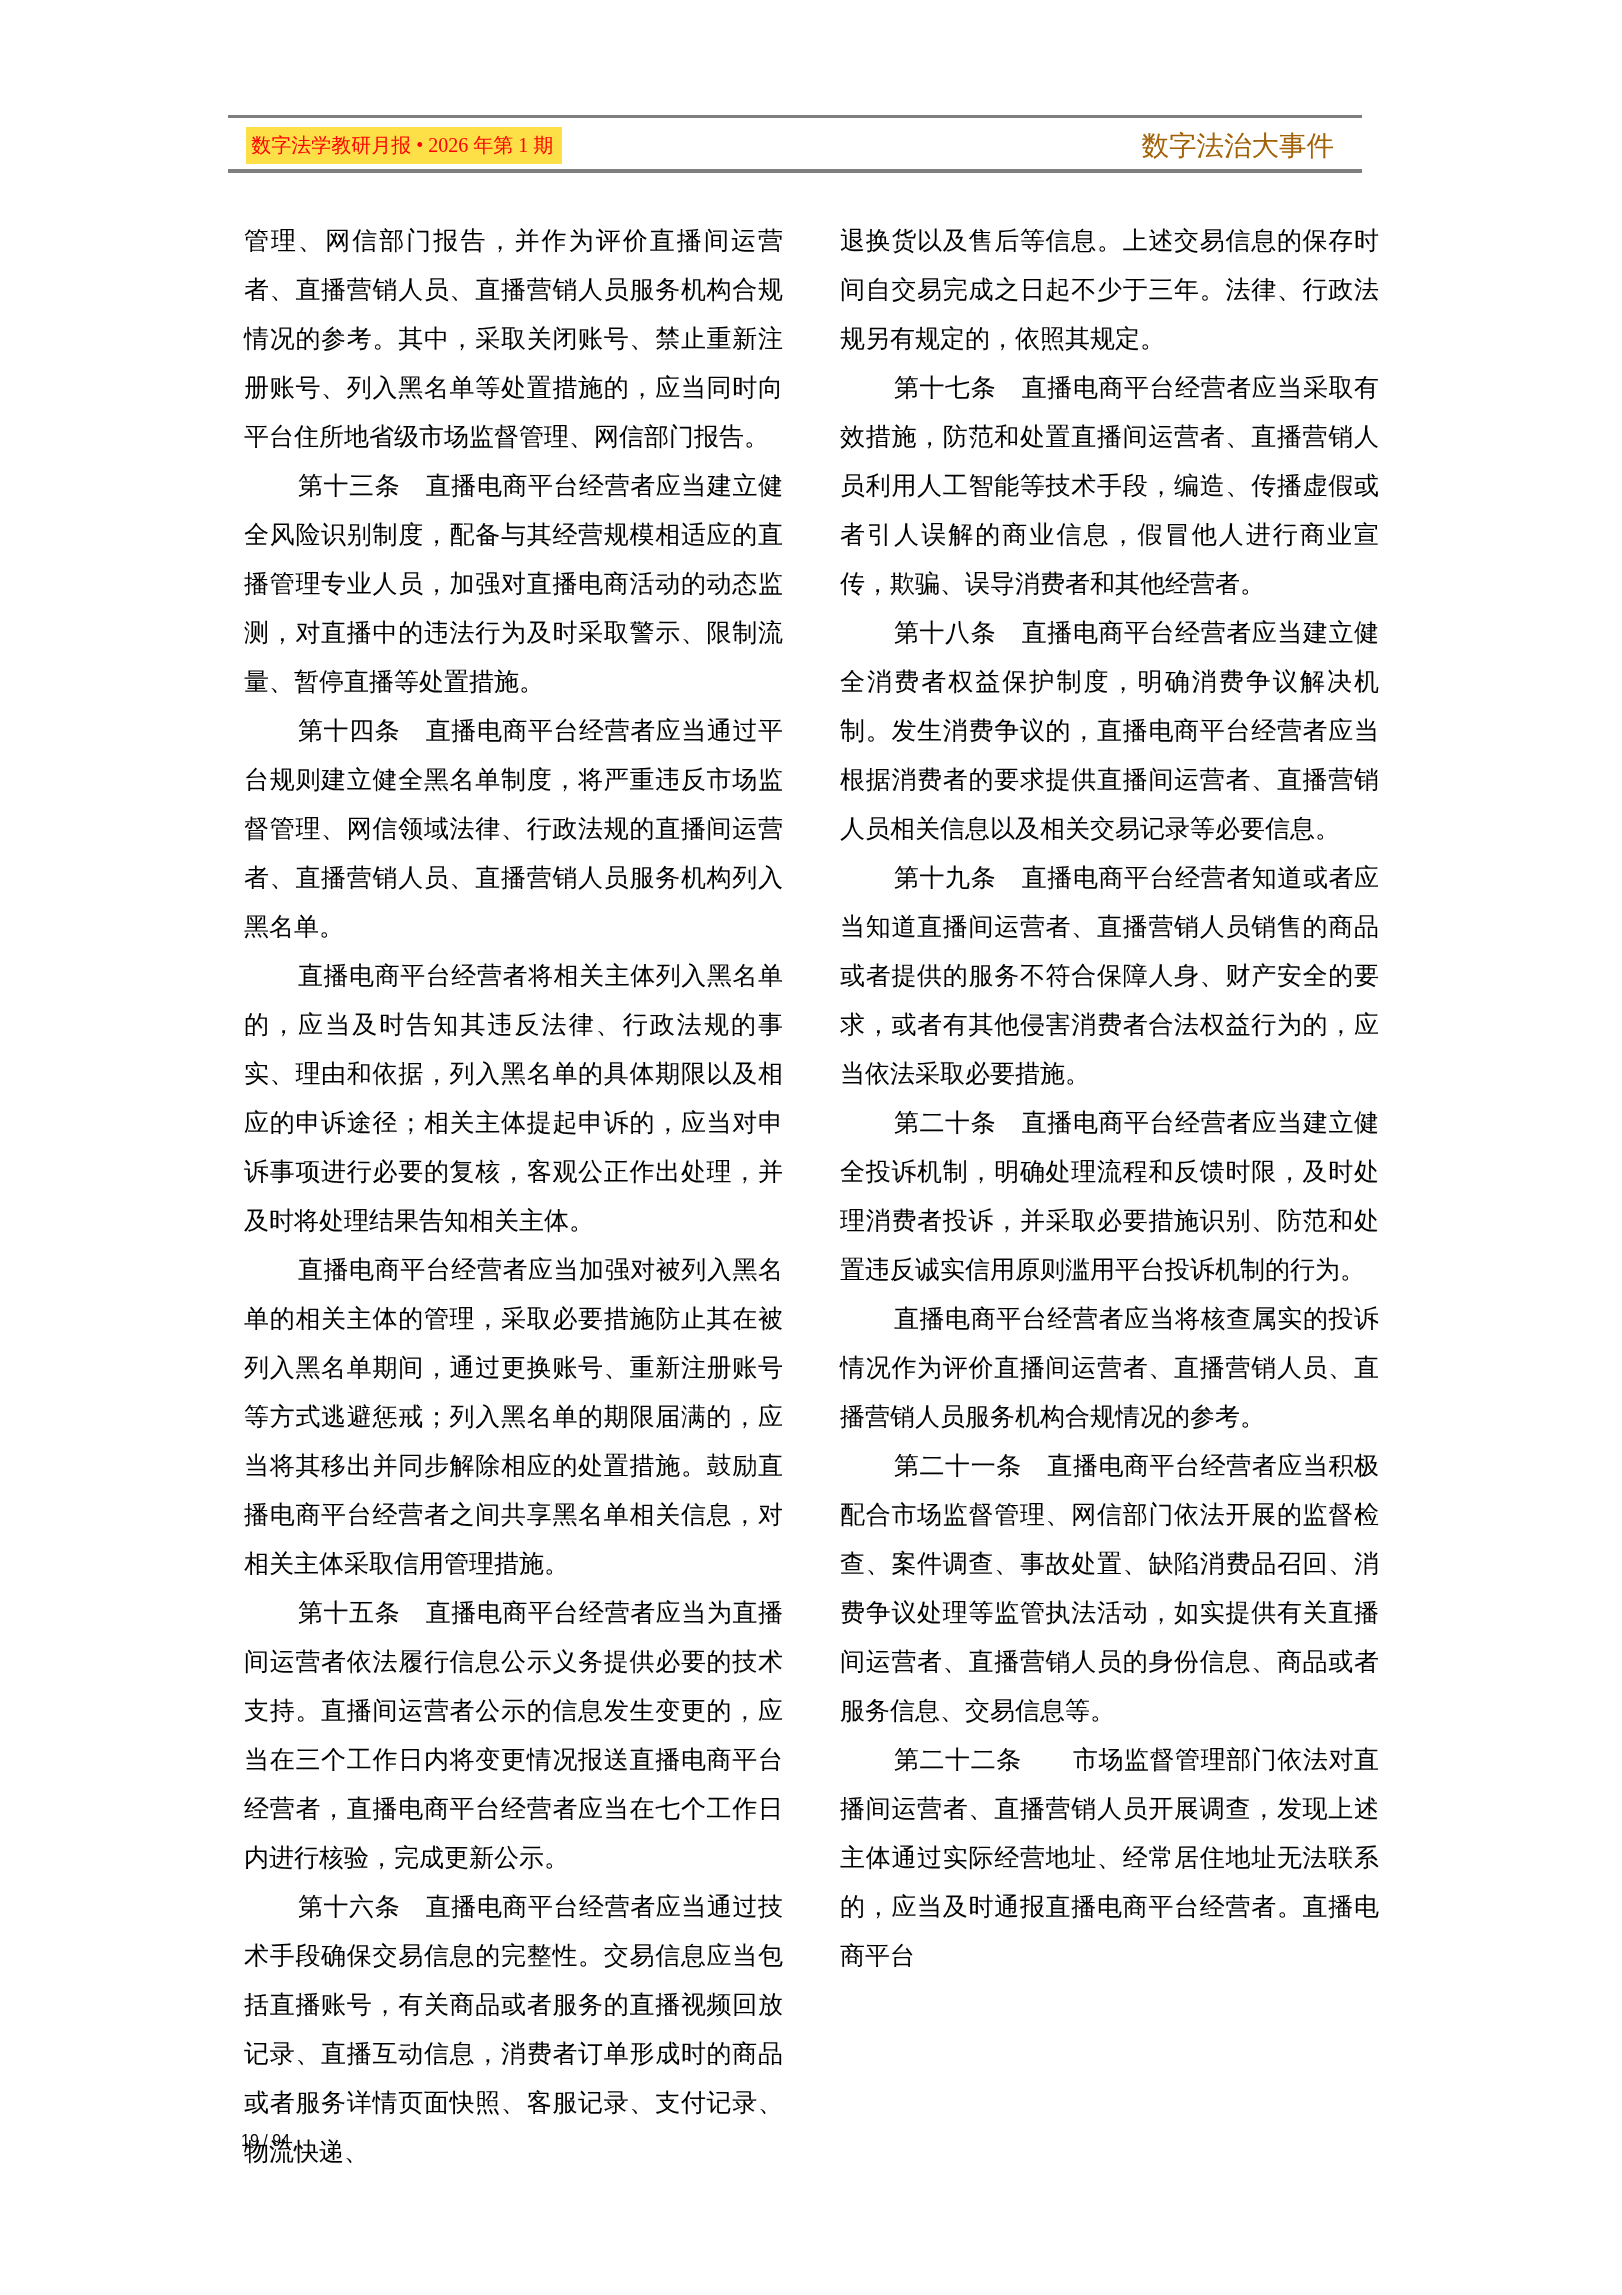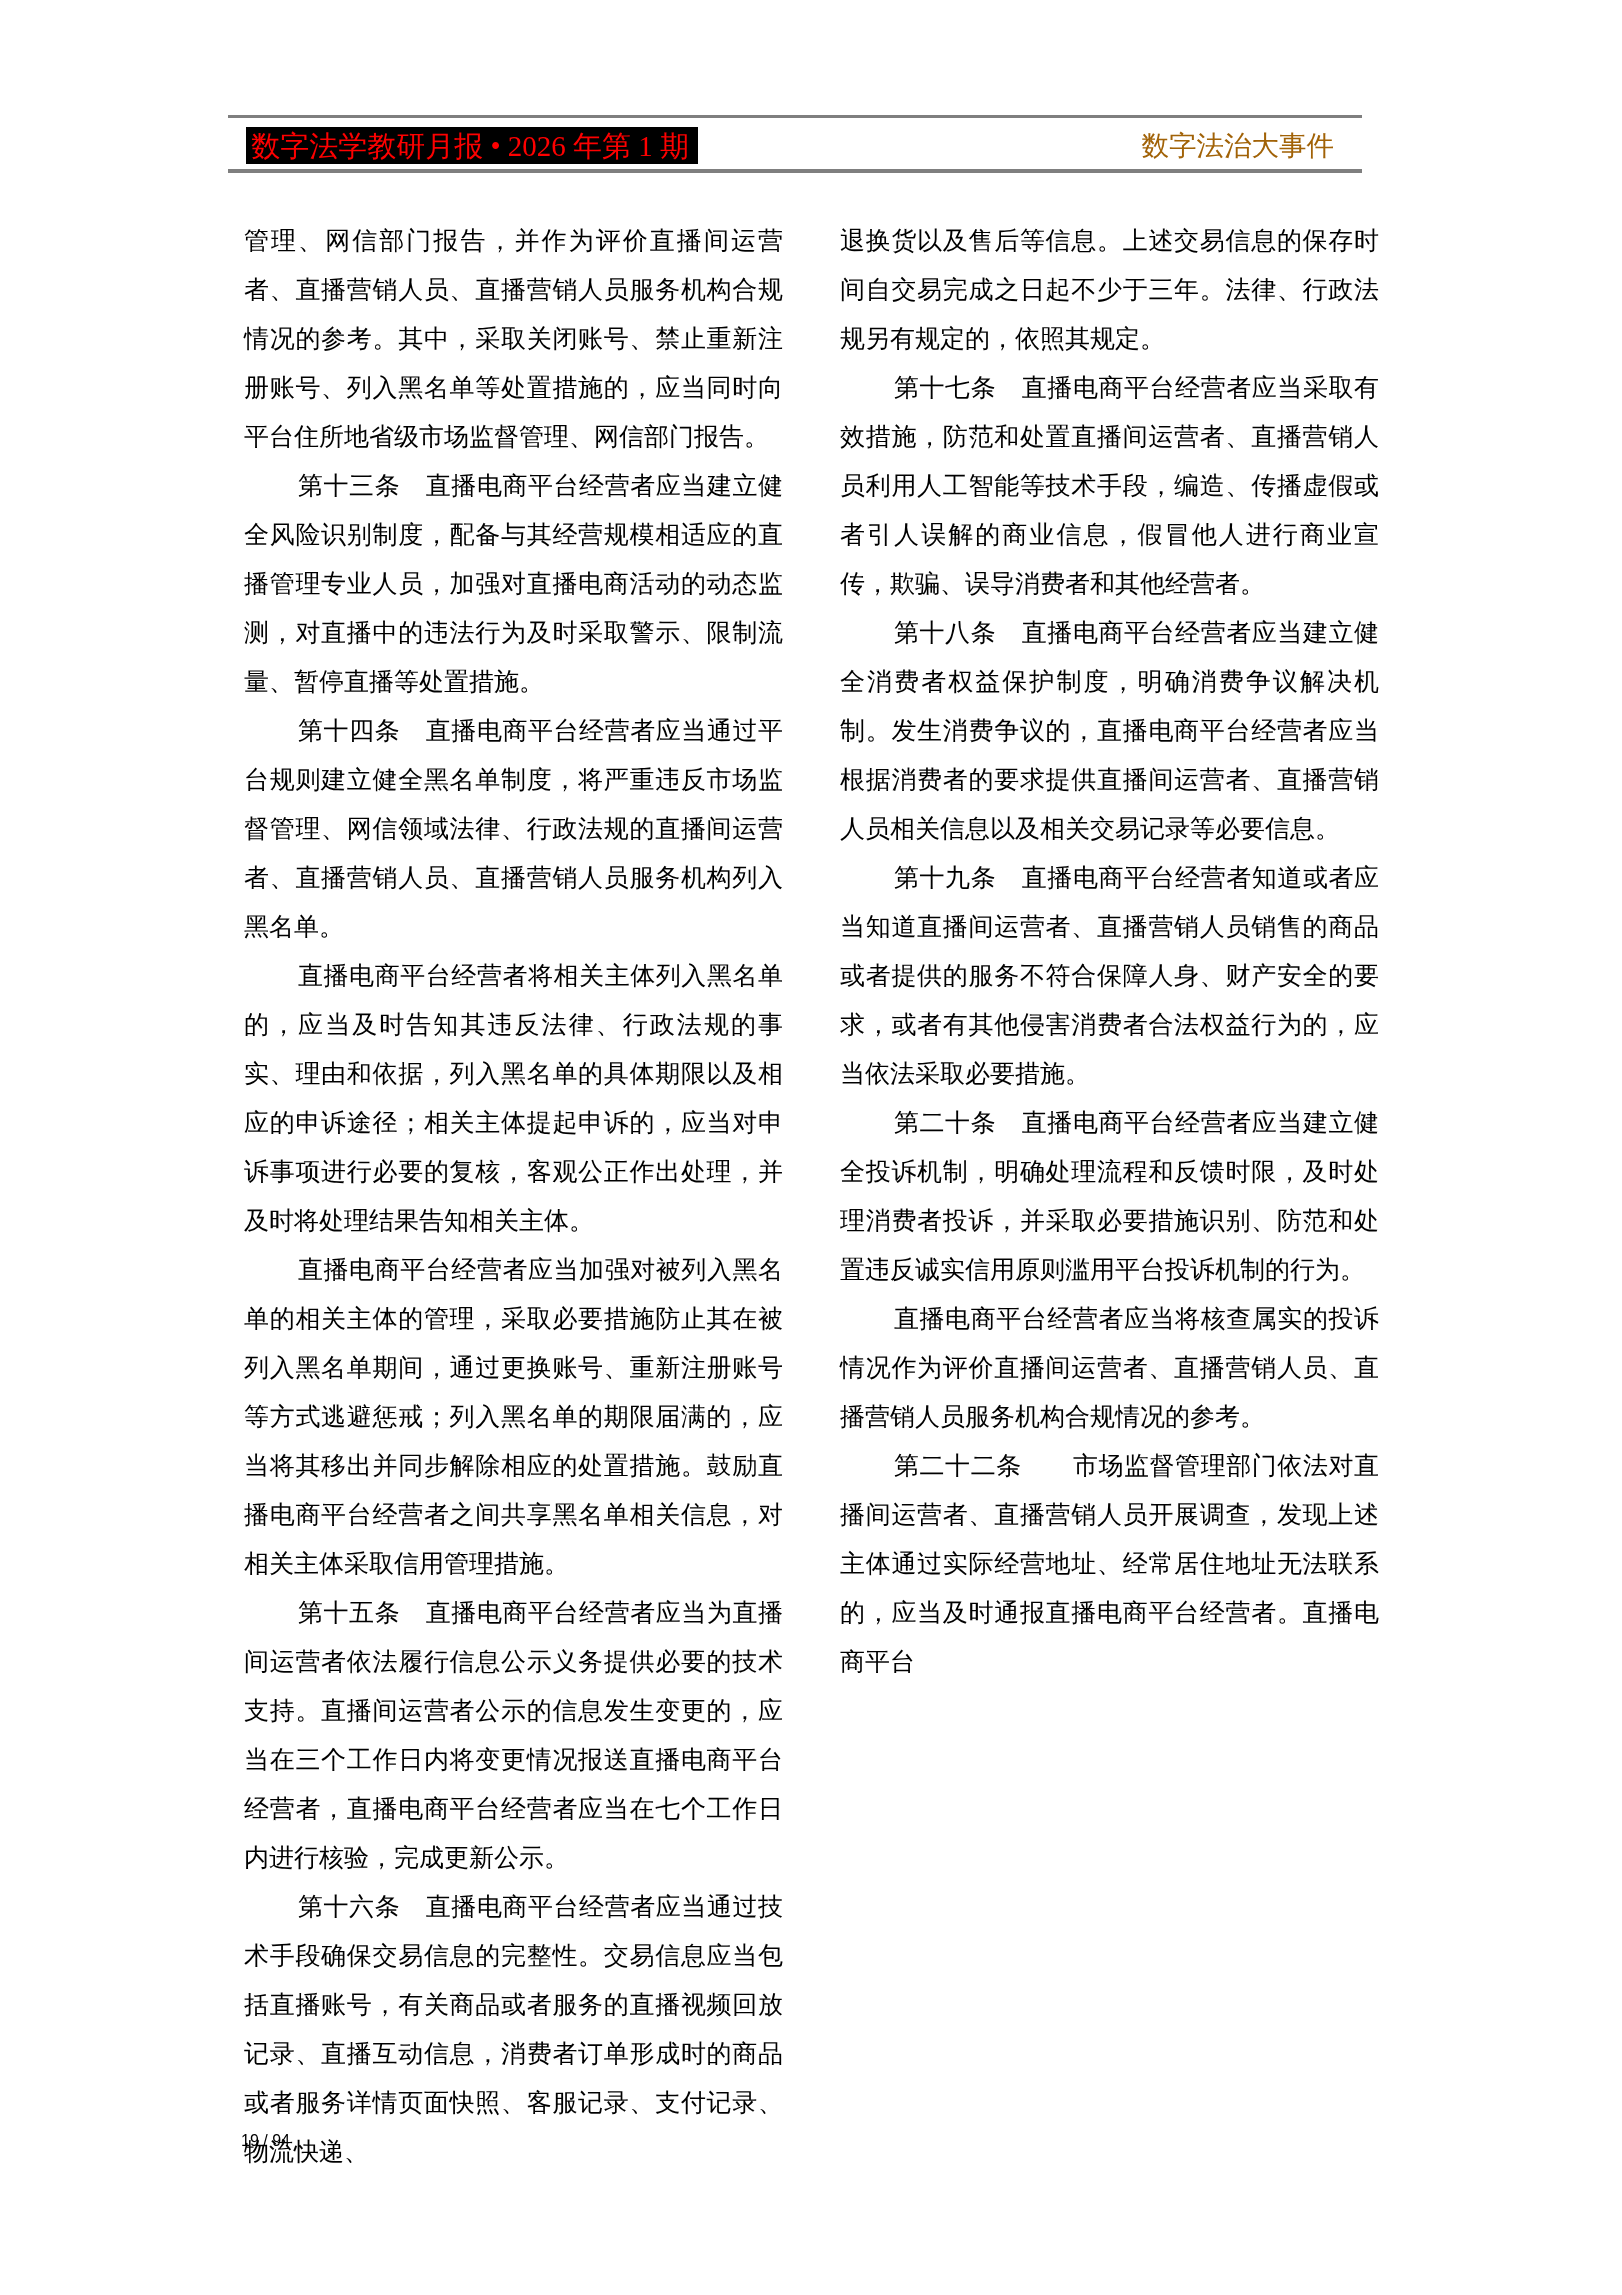--- a/index.html
+++ b/index.html
@@ -22,25 +22,25 @@
     width: 1134px;
     background: #7f7f7f;
   }
   .rule-top { top: 115px; height: 2.6px; }
   .rule-bottom { top: 169px; height: 3.9px; }
   .masthead {
     position: absolute;
     left: 246px;
     top: 127px;
     height: 37px;
-    background: #000000;
+    background: #fde047;
     display: flex;
-    align-items: flex-start;
+    align-items: center;
     padding: 0 9.2px 0 5.2px;
-    font-size: 29px;
+    font-size: 20px;
     white-space: nowrap;
     color: #fe0000;
   }
   .section-title {
     position: absolute;
     top: 127px;
     right: 289px;
     height: 37px;
     display: flex;
     align-items: center;
@@ -98,19 +98,20 @@
     <p class="indent">第十六条　直播电商平台经营者应当通过技术手段确保交易信息的完整性。交易信息应当包括直播账号，有关商品或者服务的直播视频回放记录、直播互动信息，消费者订单形成时的商品或者服务详情页面快照、客服记录、支付记录、物流快递、</p>
   </div>
 
   <div class="col col-right">
     <p class="noindent">退换货以及售后等信息。上述交易信息的保存时间自交易完成之日起不少于三年。法律、行政法规另有规定的，依照其规定。</p>
     <p class="indent">第十七条　直播电商平台经营者应当采取有效措施，防范和处置直播间运营者、直播营销人员利用人工智能等技术手段，编造、传播虚假或者引人误解的商业信息，假冒他人进行商业宣传，欺骗、误导消费者和其他经营者。</p>
     <p class="indent">第十八条　直播电商平台经营者应当建立健全消费者权益保护制度，明确消费争议解决机制。发生消费争议的，直播电商平台经营者应当根据消费者的要求提供直播间运营者、直播营销人员相关信息以及相关交易记录等必要信息。</p>
     <p class="indent">第十九条　直播电商平台经营者知道或者应当知道直播间运营者、直播营销人员销售的商品或者提供的服务不符合保障人身、财产安全的要求，或者有其他侵害消费者合法权益行为的，应当依法采取必要措施。</p>
     <p class="indent">第二十条　直播电商平台经营者应当建立健全投诉机制，明确处理流程和反馈时限，及时处理消费者投诉，并采取必要措施识别、防范和处置违反诚实信用原则滥用平台投诉机制的行为。</p>
     <p class="indent">直播电商平台经营者应当将核查属实的投诉情况作为评价直播间运营者、直播营销人员、直播营销人员服务机构合规情况的参考。</p>
+    <p class="indent">第二十一条　直播电商平台经营者应当积极配合市场监督管理、网信部门依法开展的监督检查、案件调查、事故处置、缺陷消费品召回、消费争议处理等监管执法活动，如实提供有关直播间运营者、直播营销人员的身份信息、商品或者服务信息、交易信息等。</p>
     <p class="indent">第二十二条　　市场监督管理部门依法对直播间运营者、直播营销人员开展调查，发现上述主体通过实际经营地址、经常居住地址无法联系的，应当及时通报直播电商平台经营者。直播电商平台</p>
   </div>
 
   <div class="page-num">19 / 94</div>
 
 </div>
 
 
 </body></html>

